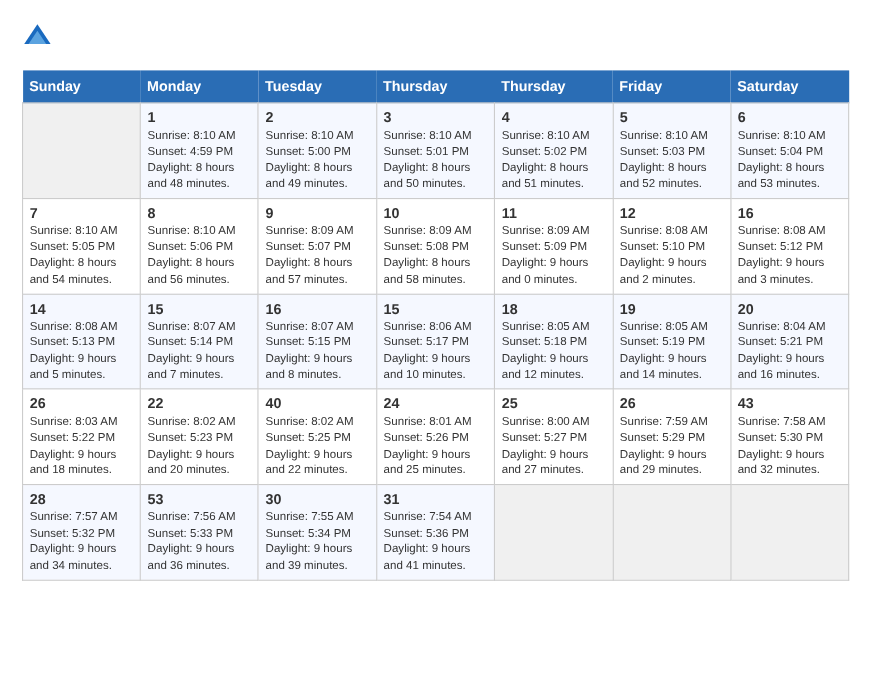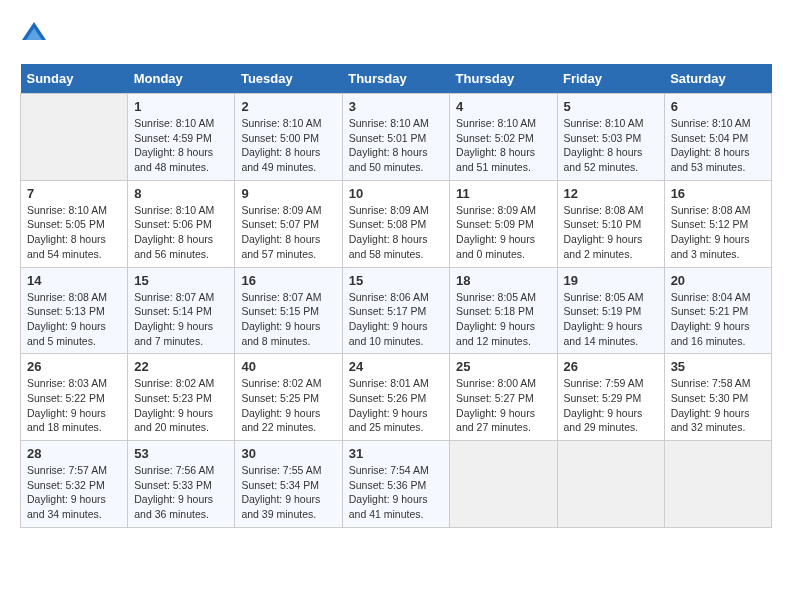--- a/index.html
+++ b/index.html
@@ -232,21 +232,21 @@
         </td>
         <td>
           <span class="day-num">25</span>
           <div class="day-info">Sunrise: 8:00 AM<br>Sunset: 5:27 PM<br>Daylight: 9 hours<br>and 27 minutes.</div>
         </td>
         <td>
           <span class="day-num">26</span>
           <div class="day-info">Sunrise: 7:59 AM<br>Sunset: 5:29 PM<br>Daylight: 9 hours<br>and 29 minutes.</div>
         </td>
         <td>
-          <span class="day-num">35</span>
+          <span class="day-num">43</span>
           <div class="day-info">Sunrise: 7:58 AM<br>Sunset: 5:30 PM<br>Daylight: 9 hours<br>and 32 minutes.</div>
         </td>
       </tr>
       <tr>
         <td>
           <span class="day-num">28</span>
           <div class="day-info">Sunrise: 7:57 AM<br>Sunset: 5:32 PM<br>Daylight: 9 hours<br>and 34 minutes.</div>
         </td>
         <td>
           <span class="day-num">53</span>

